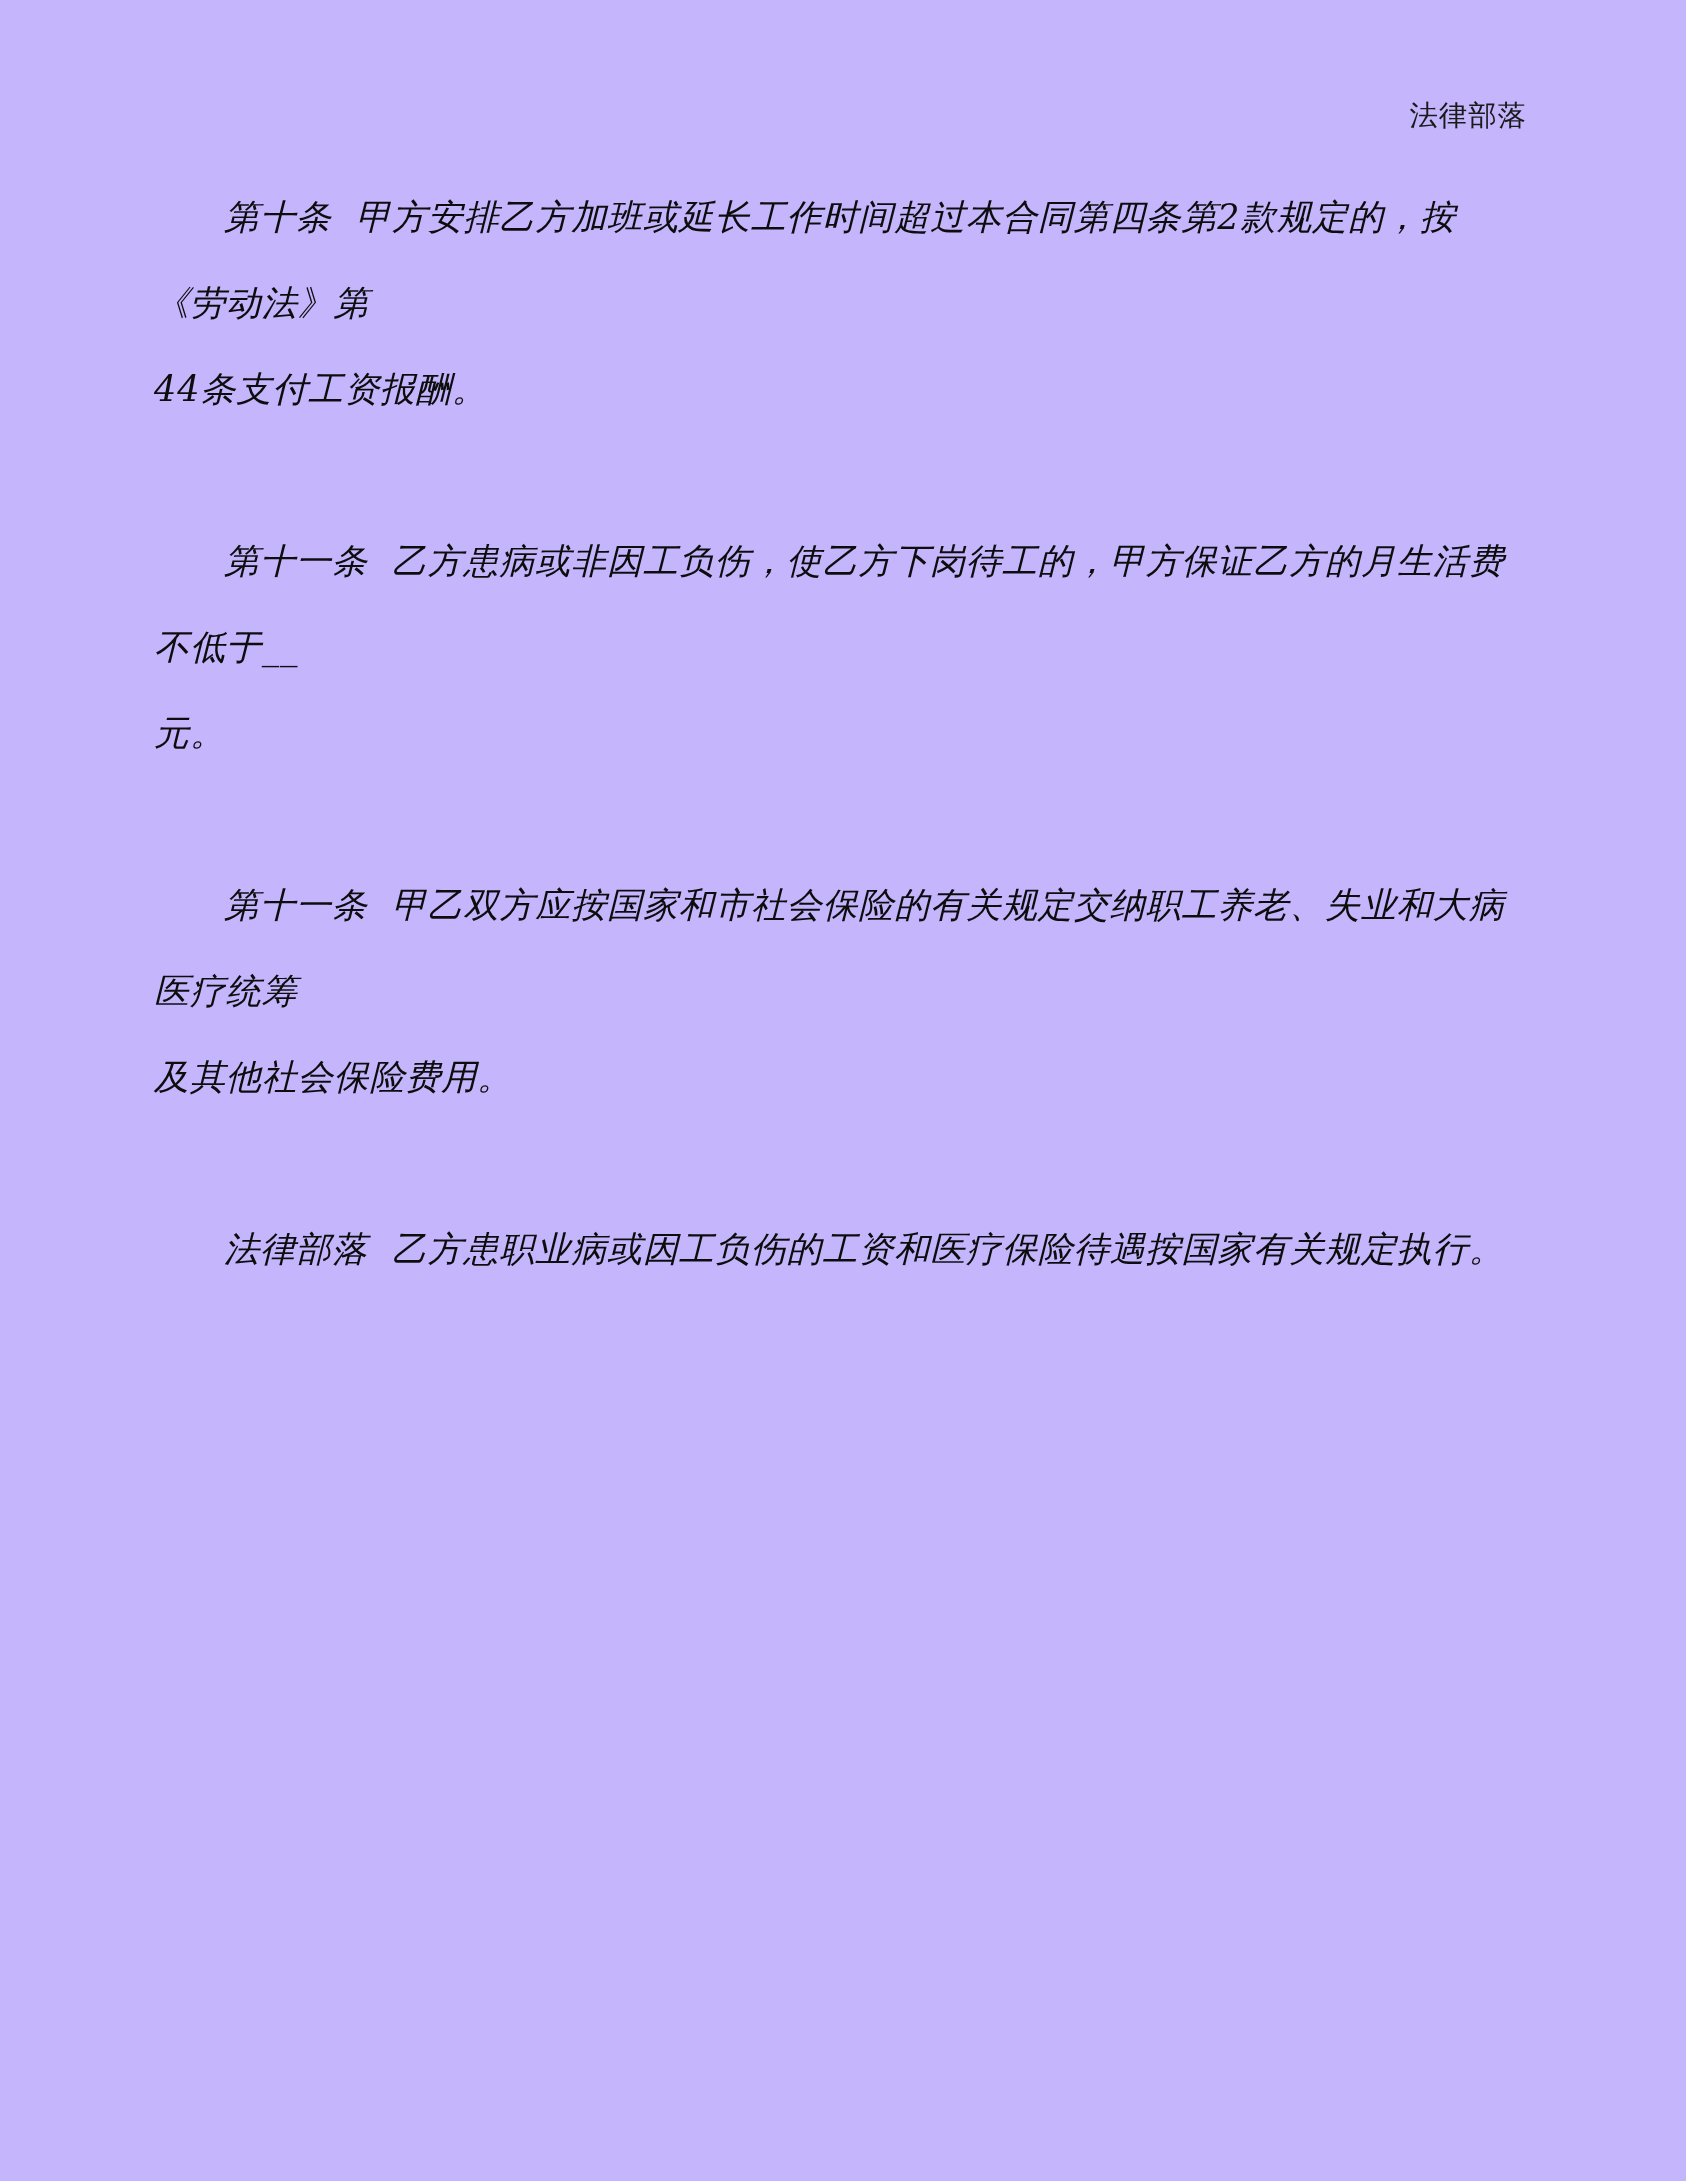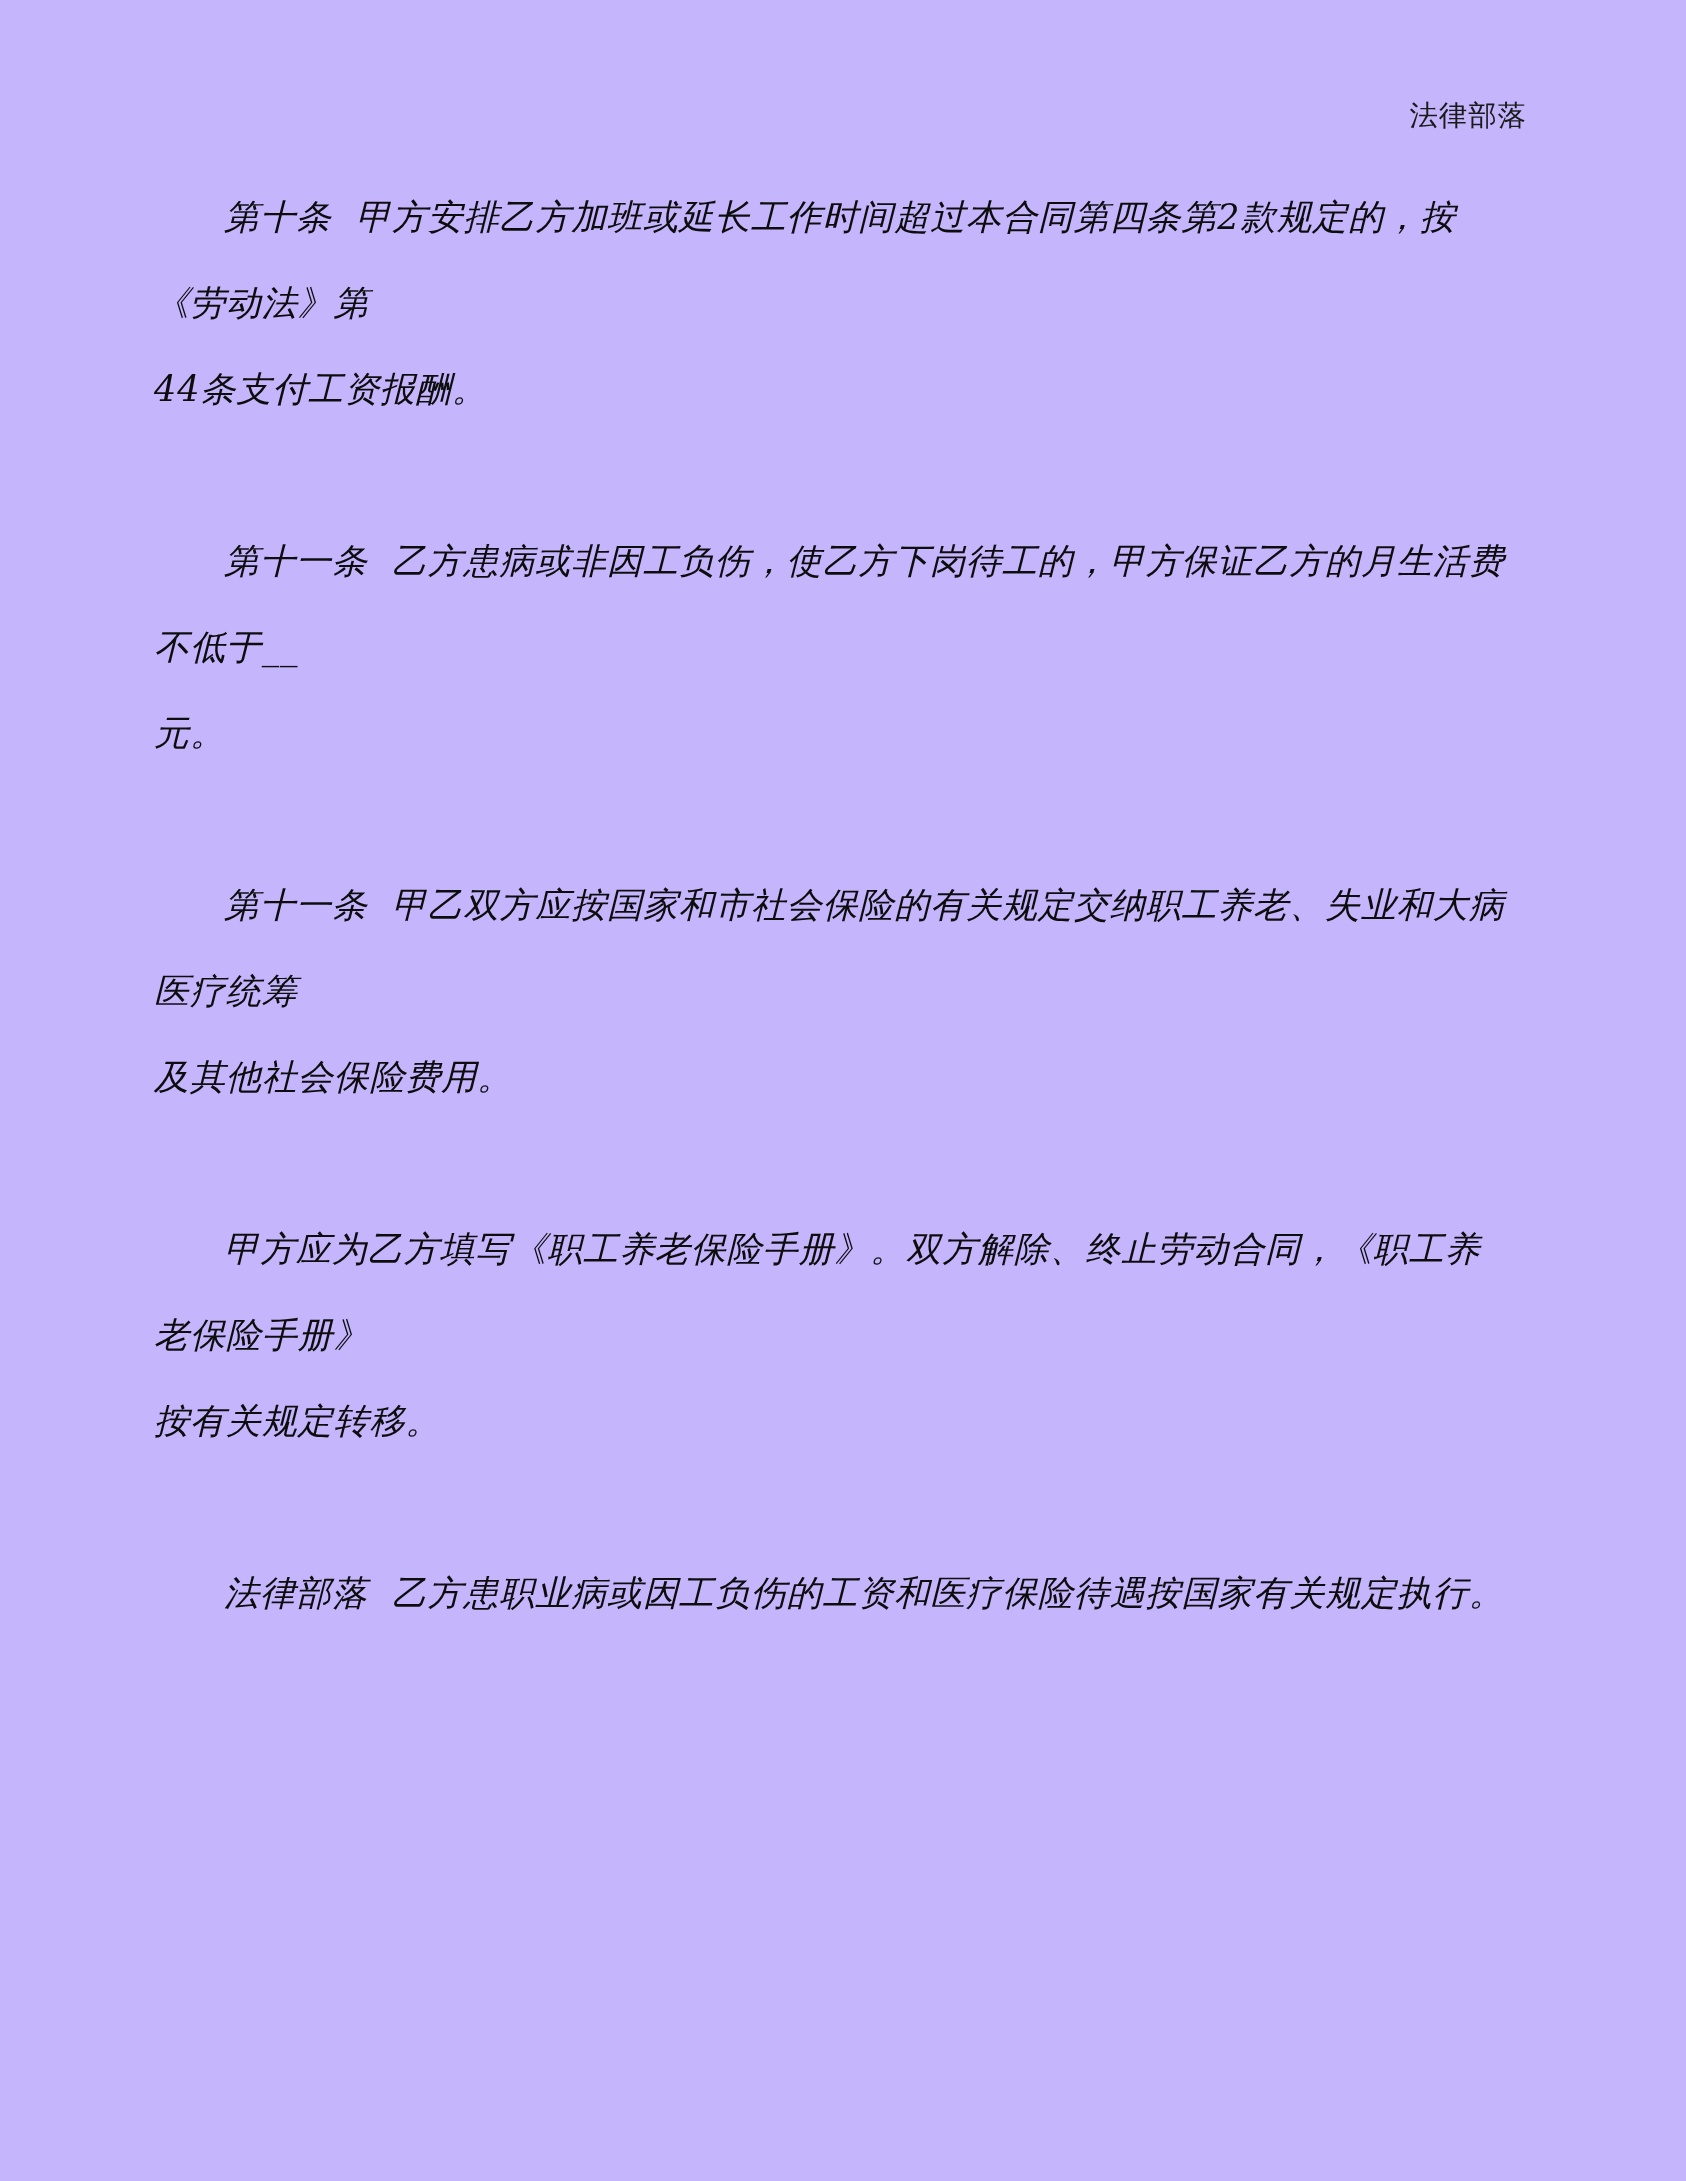--- a/index.html
+++ b/index.html
@@ -54,22 +54,20 @@
     <p>第十条  甲方安排乙方加班或延长工作时间超过本合同第四条第2款规定的，按《劳动法》第
 44条支付工资报酬。</p>
 
     <p>第十一条  乙方患病或非因工负伤，使乙方下岗待工的，甲方保证乙方的月生活费不低于__
 元。</p>
 
 
     <p>第十一条  甲乙双方应按国家和市社会保险的有关规定交纳职工养老、失业和大病医疗统筹
 及其他社会保险费用。</p>
 
-    <p>甲方应为乙方填写《职工养老保险手册》。双方解除、终止劳动合同，《职工养老保险手册》
-按有关规定转移。</p>
 
 
     <p>法律部落  乙方患职业病或因工负伤的工资和医疗保险待遇按国家有关规定执行。</p>
 
   </div>
 
 </div>
 
 
 </body></html>

